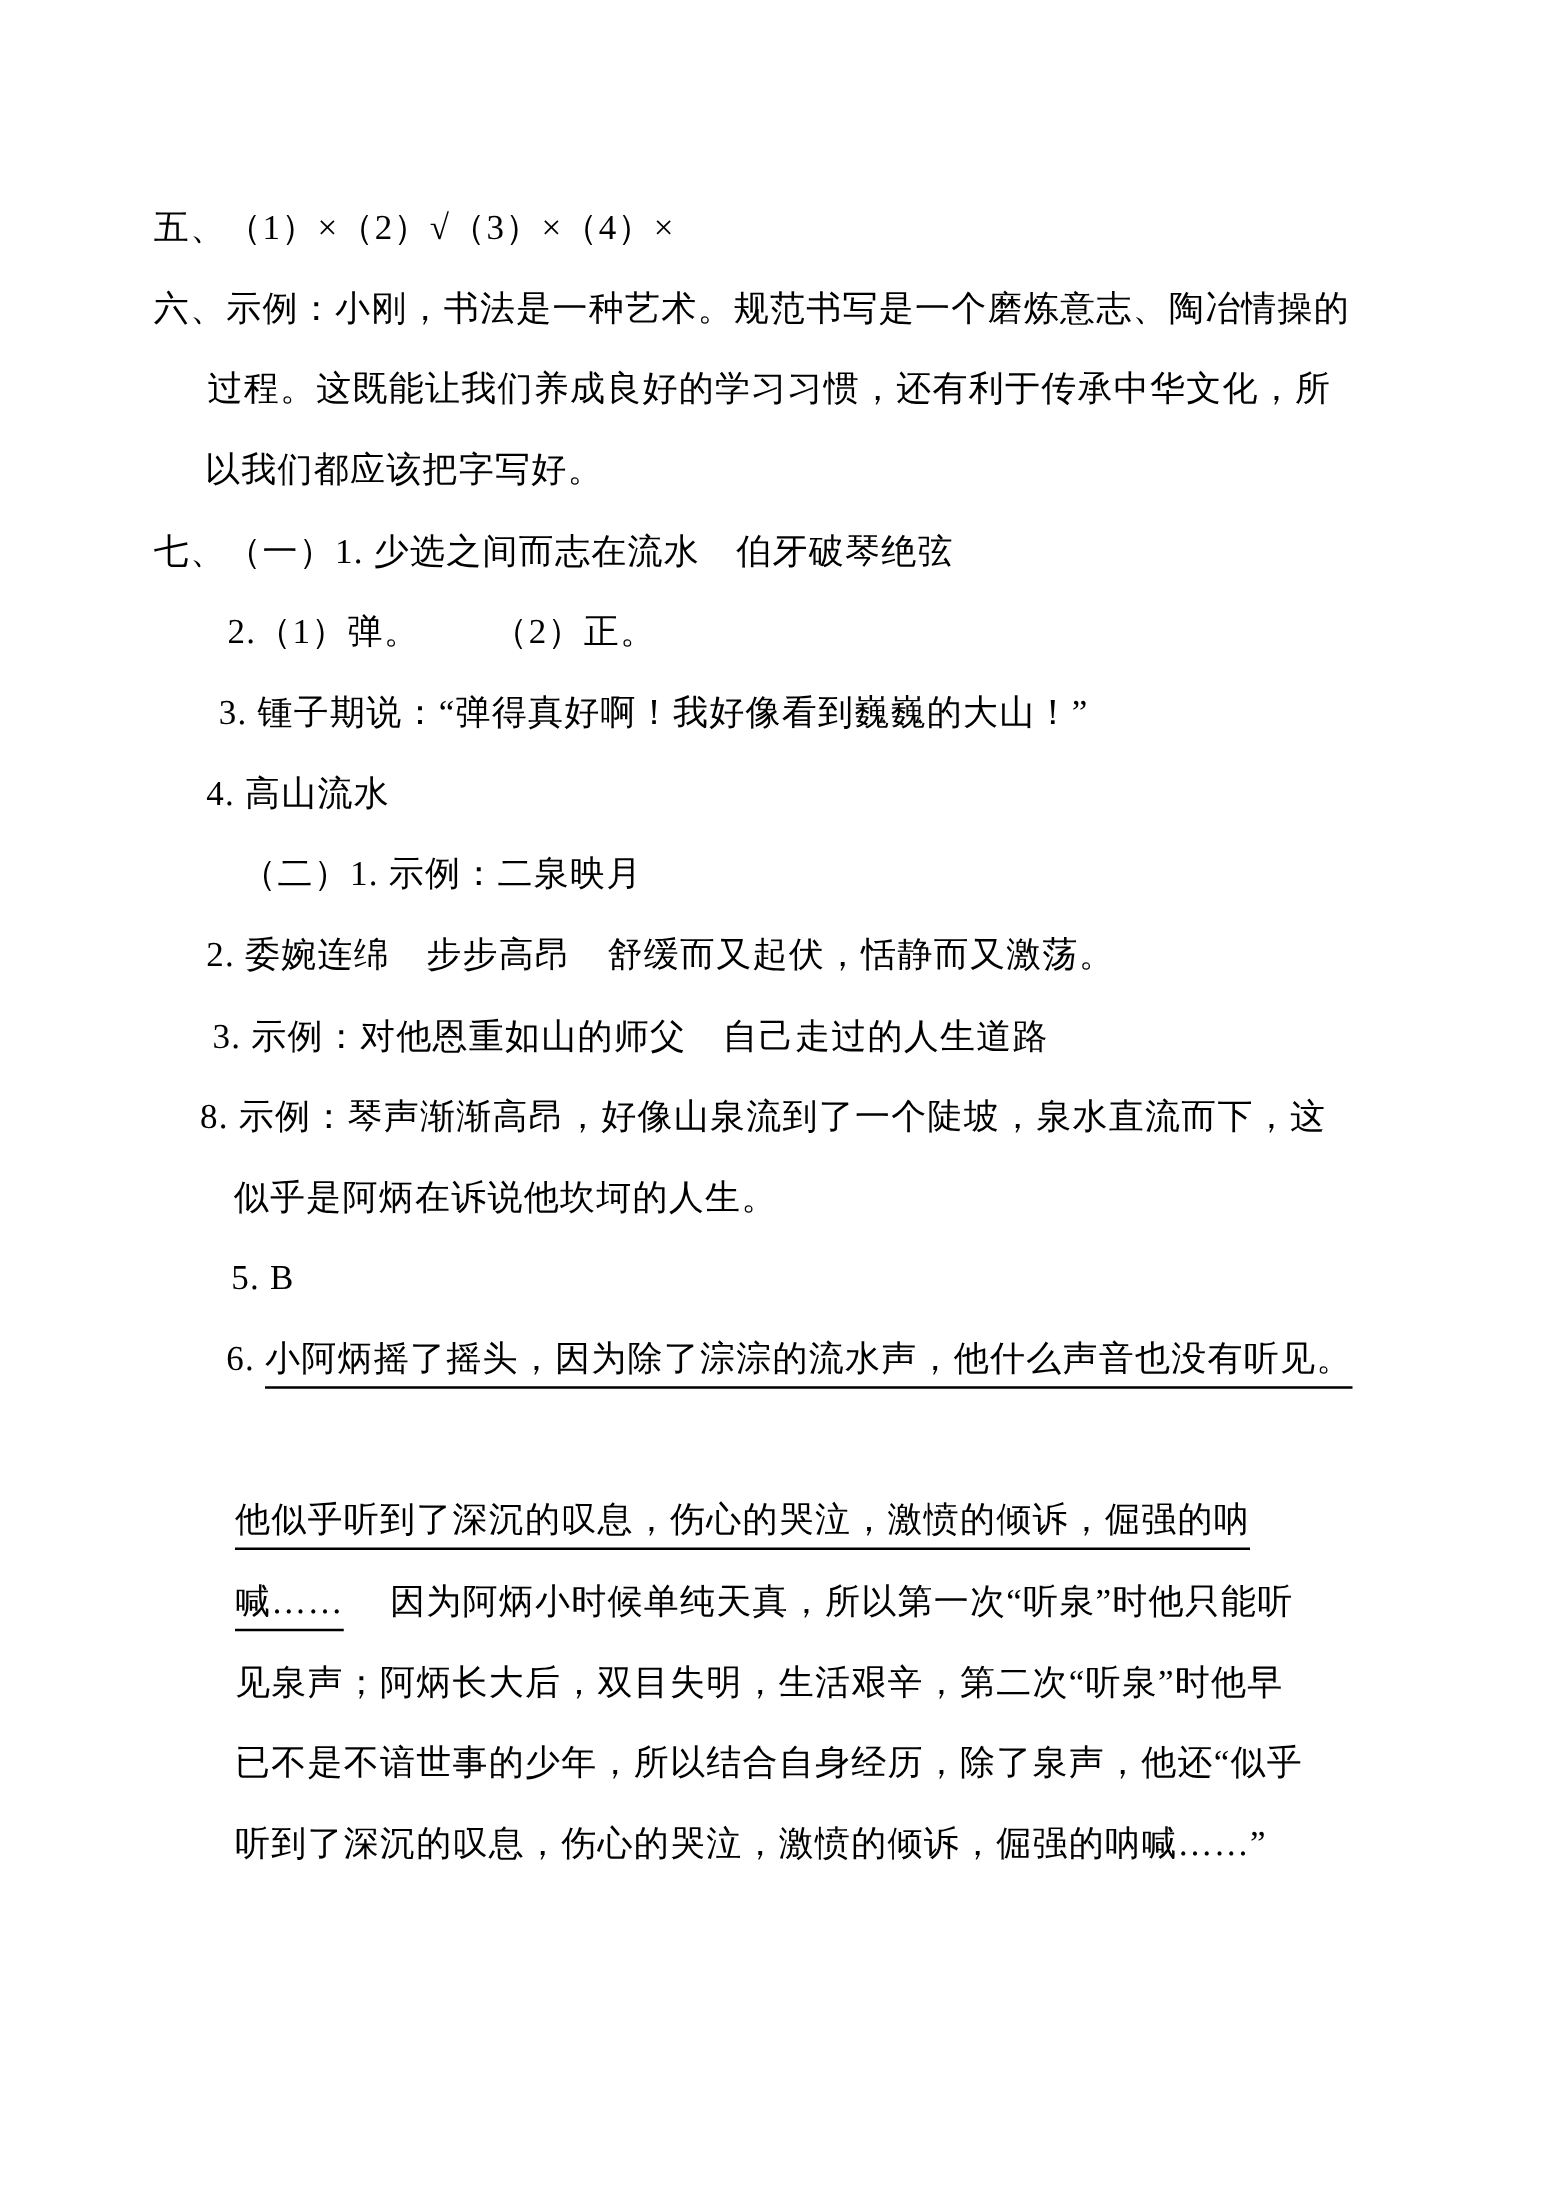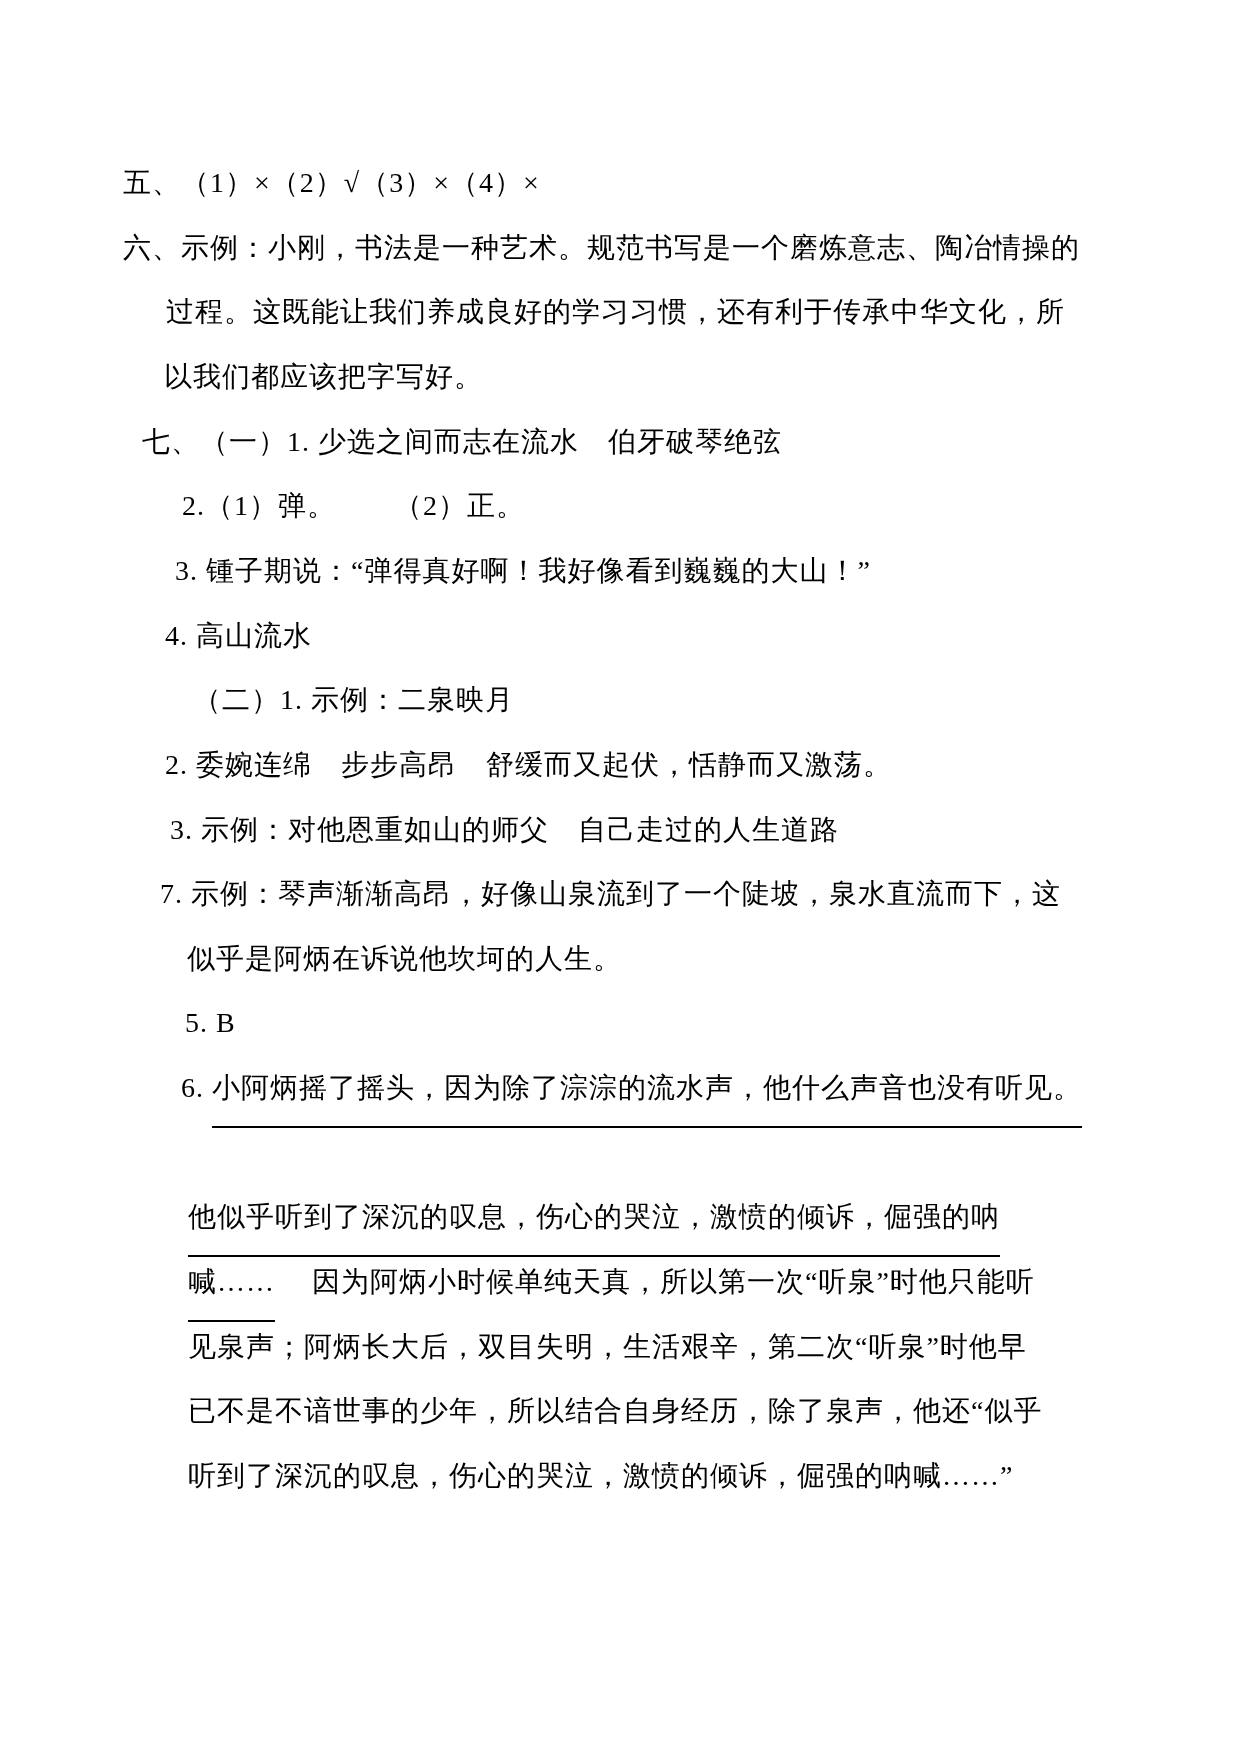--- a/index.html
+++ b/index.html
@@ -23,39 +23,39 @@
     position: absolute;
     white-space: pre;
     font-size: 28px;
     line-height: 34px;
     letter-spacing: 1px;
     color: #000000;
   }
   .seg { display: inline-block; }
   .seg.u {
     border-bottom: 2px solid #000000;
-    padding-bottom: 21px;
+    padding-bottom: 4px;
   }
 </style>
 </head>
 <body>
 
 <div class="doc-page">
     <div class="line" style="left: 123px; top: 166px;"><span class="seg">五、（1）×（2）√（3）×（4）×</span></div>
     <div class="line" style="left: 123px; top: 231px;"><span class="seg">六、示例：小刚，书法是一种艺术。规范书写是一个磨炼意志、陶冶情操的</span></div>
     <div class="line" style="left: 166px; top: 295px;"><span class="seg">过程。这既能让我们养成良好的学习习惯，还有利于传承中华文化，所</span></div>
     <div class="line" style="left: 164px; top: 360px;"><span class="seg">以我们都应该把字写好。</span></div>
-    <div class="line" style="left: 123px; top: 425px; margin-left: 19px;"><span class="seg">七、（一）1. 少选之间而志在流水　伯牙破琴绝弦</span></div>
+    <div class="line" style="left: 123px; top: 425px;"><span class="seg">七、（一）1. 少选之间而志在流水　伯牙破琴绝弦</span></div>
     <div class="line" style="left: 182px; top: 489px;"><span class="seg">2.（1）弹。　　（2）正。</span></div>
     <div class="line" style="left: 175px; top: 554px;"><span class="seg">3. 锺子期说：“弹得真好啊！我好像看到巍巍的大山！”</span></div>
     <div class="line" style="left: 165px; top: 619px;"><span class="seg">4. 高山流水</span></div>
     <div class="line" style="left: 193px; top: 683px;"><span class="seg">（二）1. 示例：二泉映月</span></div>
     <div class="line" style="left: 165px; top: 748px;"><span class="seg">2. 委婉连绵　步步高昂　舒缓而又起伏，恬静而又激荡。</span></div>
     <div class="line" style="left: 170px; top: 813px;"><span class="seg">3. 示例：对他恩重如山的师父　自己走过的人生道路</span></div>
-    <div class="line" style="left: 160px; top: 877px;"><span class="seg">7. 示例：琴声渐渐高昂，好像山泉流到了一个陡坡，泉水直流而下，这</span></div>
+    <div class="line" style="left: 160px; top: 877px;"><span class="seg">8. 示例：琴声渐渐高昂，好像山泉流到了一个陡坡，泉水直流而下，这</span></div>
     <div class="line" style="left: 187px; top: 942px; text-align: center;"><span class="seg">似乎是阿炳在诉说他坎坷的人生。</span></div>
     <div class="line" style="left: 165px; top: 1006px; margin-left: 20px;"><span class="seg">5. B</span></div>
     <div class="line" style="left: 181px; top: 1071px;"><span class="seg">6. </span><span class="seg u">小阿炳摇了摇头，因为除了淙淙的流水声，他什么声音也没有听见。</span></div>
     <div class="line" style="left: 188px; top: 1265px;"><span class="seg u">喊……</span><span class="seg">　 因为阿炳小时候单纯天真，所以第一次“听泉”时他只能听</span></div>
     <div class="line" style="left: 188px; top: 1200px;"><span class="seg u">他似乎听到了深沉的叹息，伤心的哭泣，激愤的倾诉，倔强的呐</span></div>
     <div class="line" style="left: 188px; top: 1330px;"><span class="seg">见泉声；阿炳长大后，双目失明，生活艰辛，第二次“听泉”时他早</span></div>
     <div class="line" style="left: 188px; top: 1459px;"><span class="seg">听到了深沉的叹息，伤心的哭泣，激愤的倾诉，倔强的呐喊……”</span></div>
     <div class="line" style="left: 188px; top: 1394px;"><span class="seg">已不是不谙世事的少年，所以结合自身经历，除了泉声，他还“似乎</span></div>
   </div>
 

